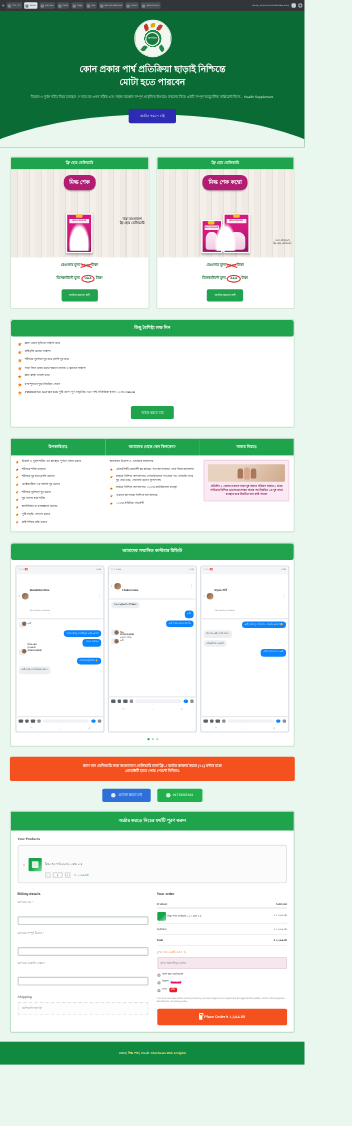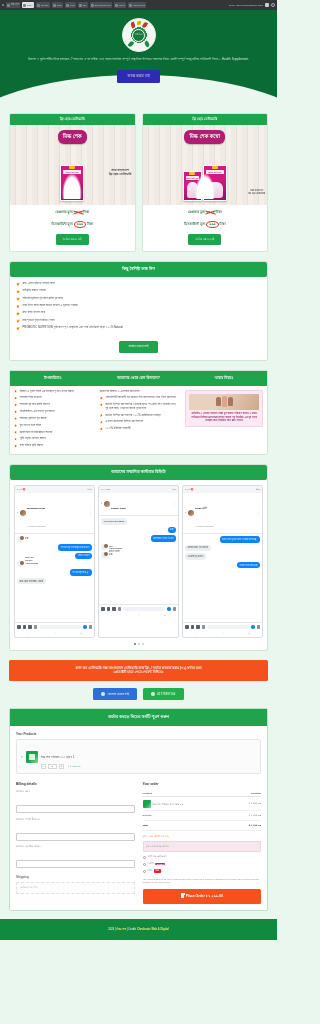--- a/index.html
+++ b/index.html
@@ -251,20 +251,24 @@
 
 <div class="hero">
   <div class="logo">
     <span class="leaf l1"></span>
       <span class="leaf l2"></span>
     <span class="leaf l3"></span>
       <span class="leaf l4"></span>
       <span class="leaf l5"></span>
     <span class="inner">অর্গানিক</span>
   </div>
+  <h1>
+    <span>কোন প্রকার পার্শ্ব প্রতিক্রিয়া ছাড়াই নিশ্চিন্তে</span><br>
+    <span>মোটা হতে পারবেন</span>
+  </h1>
   <p class="sub">
     <span>বিকাল ও দুর্বল শরীর নিয়ে চলছেন..? আর নয় এখন সঠিক এবং সহজ সমাধান সম্পূর্ণ প্রাকৃতিক উপায়ে। সকলের</span>
     <span>নিয়ে একটি সম্পূর্ণ আয়ুর্বেদিক সাপ্লিমেন্ট নিতে... Health Supplement.</span>
   </p>
   <button class="cta">অর্ডার করতে চাই</button>
 </div>
 
 <div class="wrap">
 
   <div class="prow">

